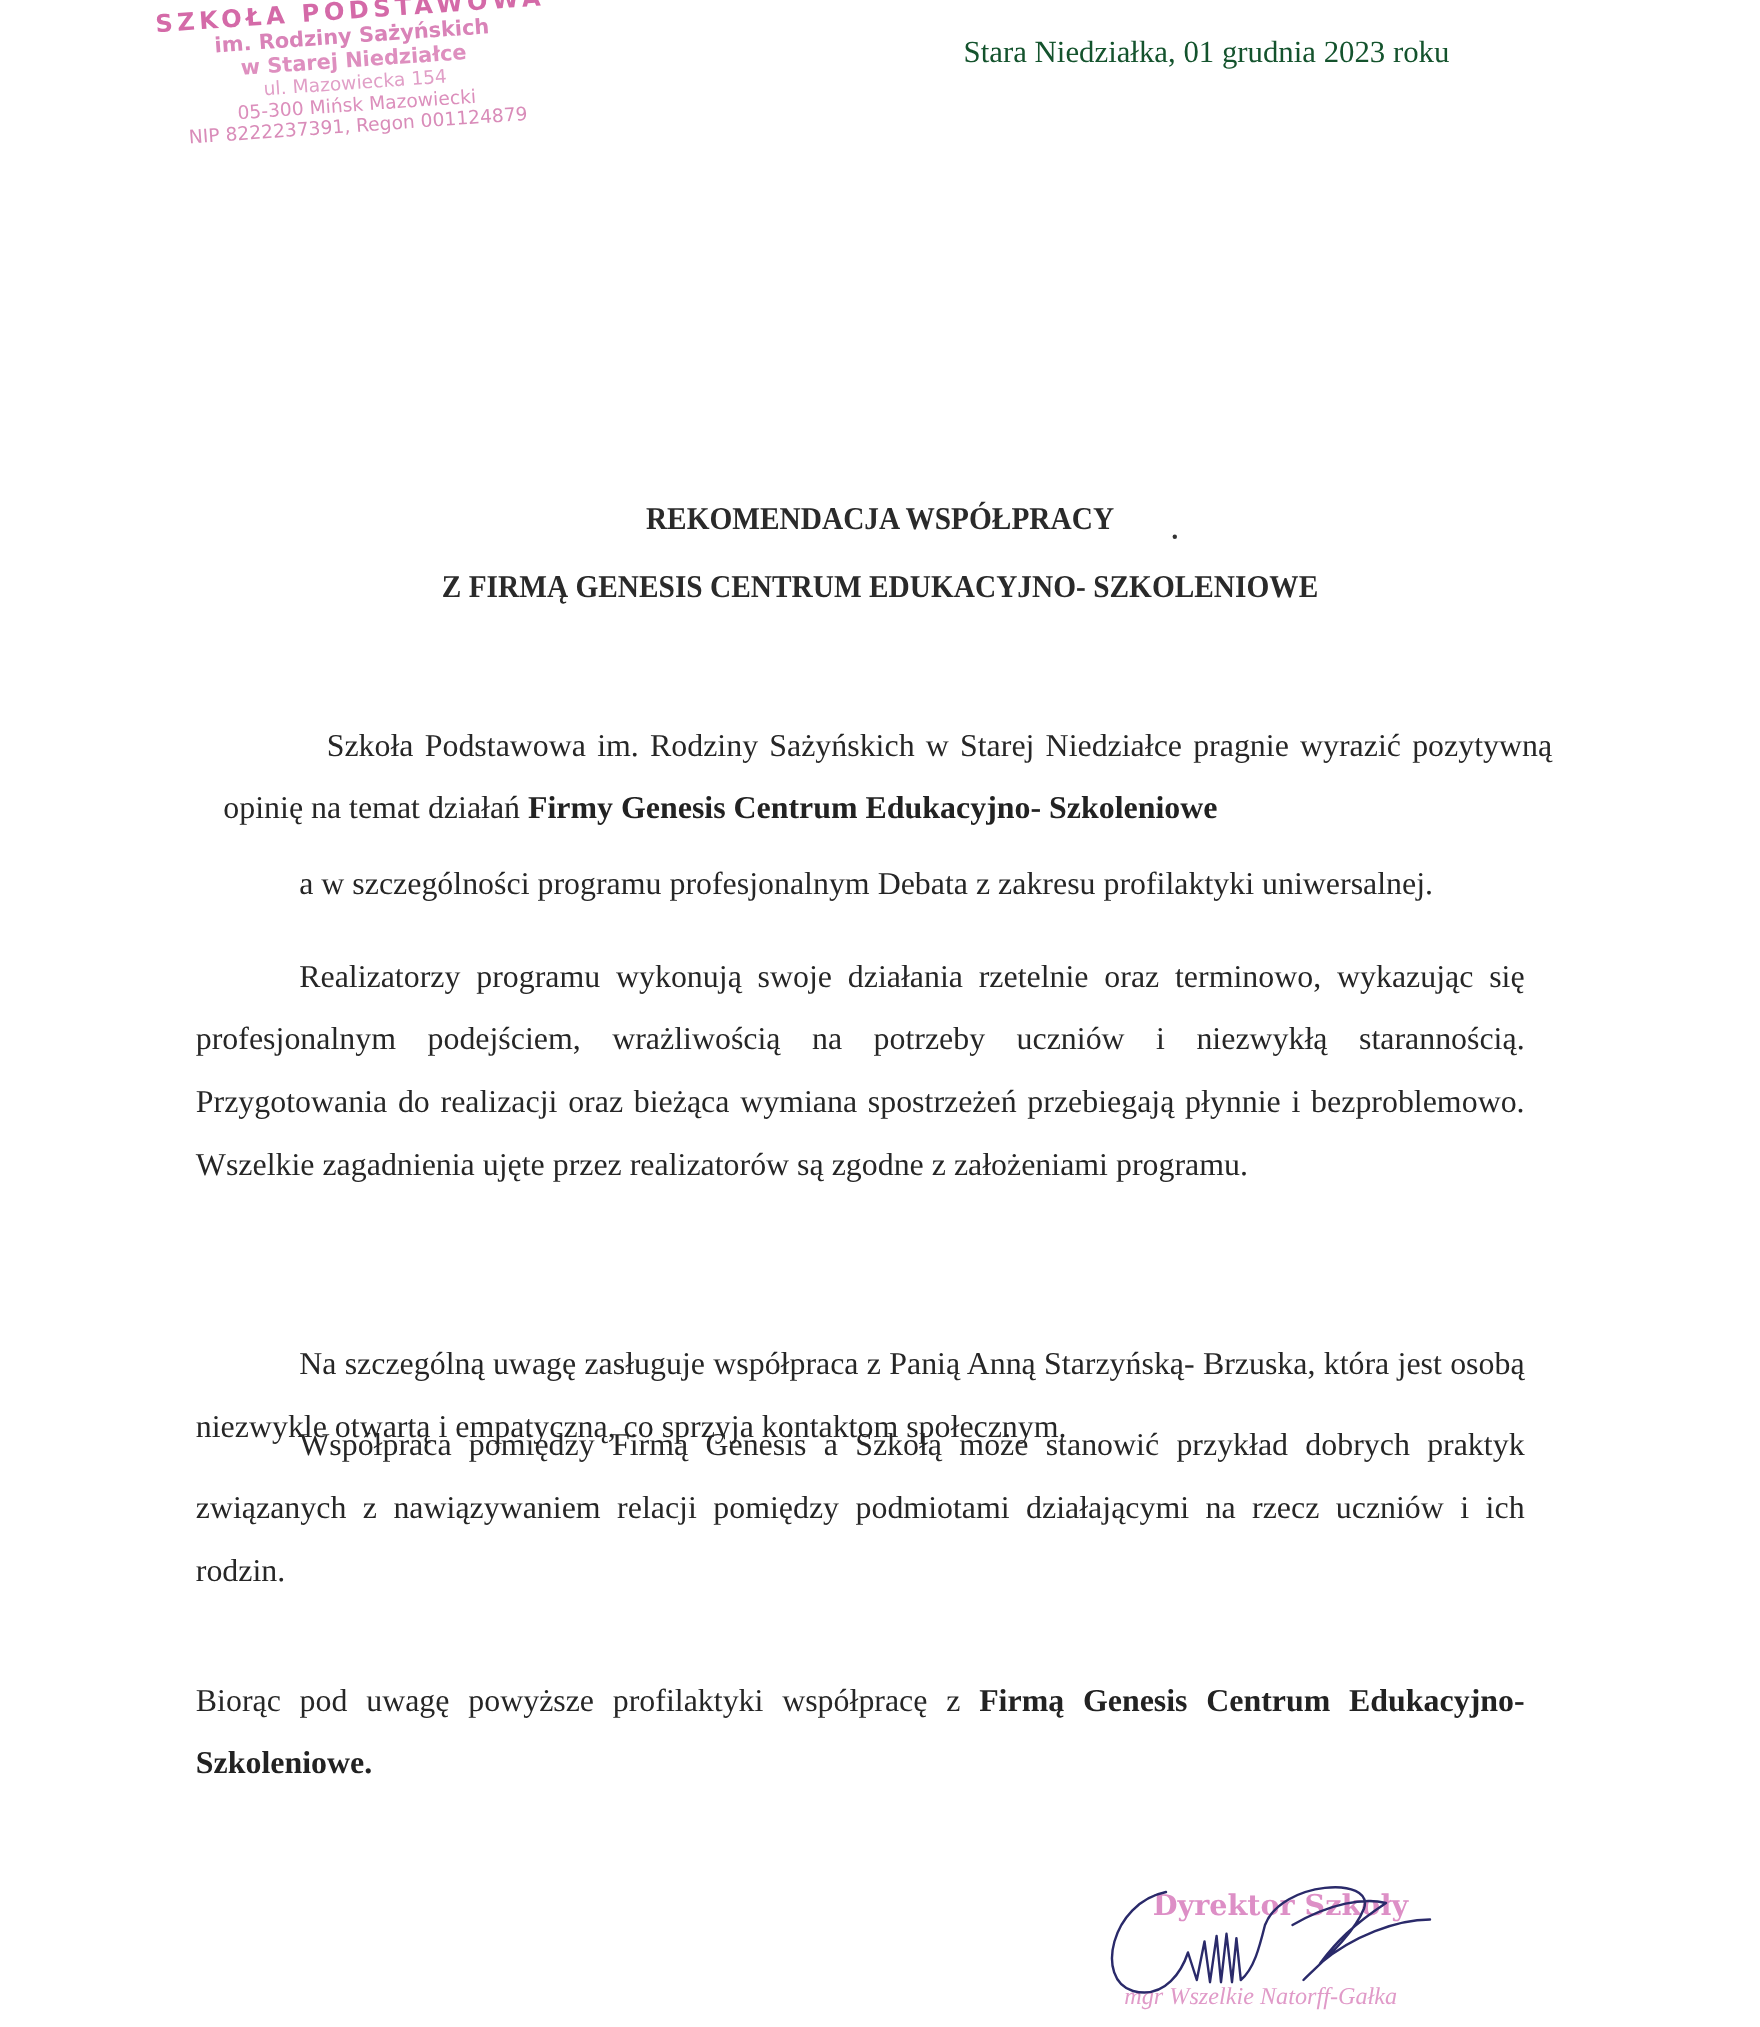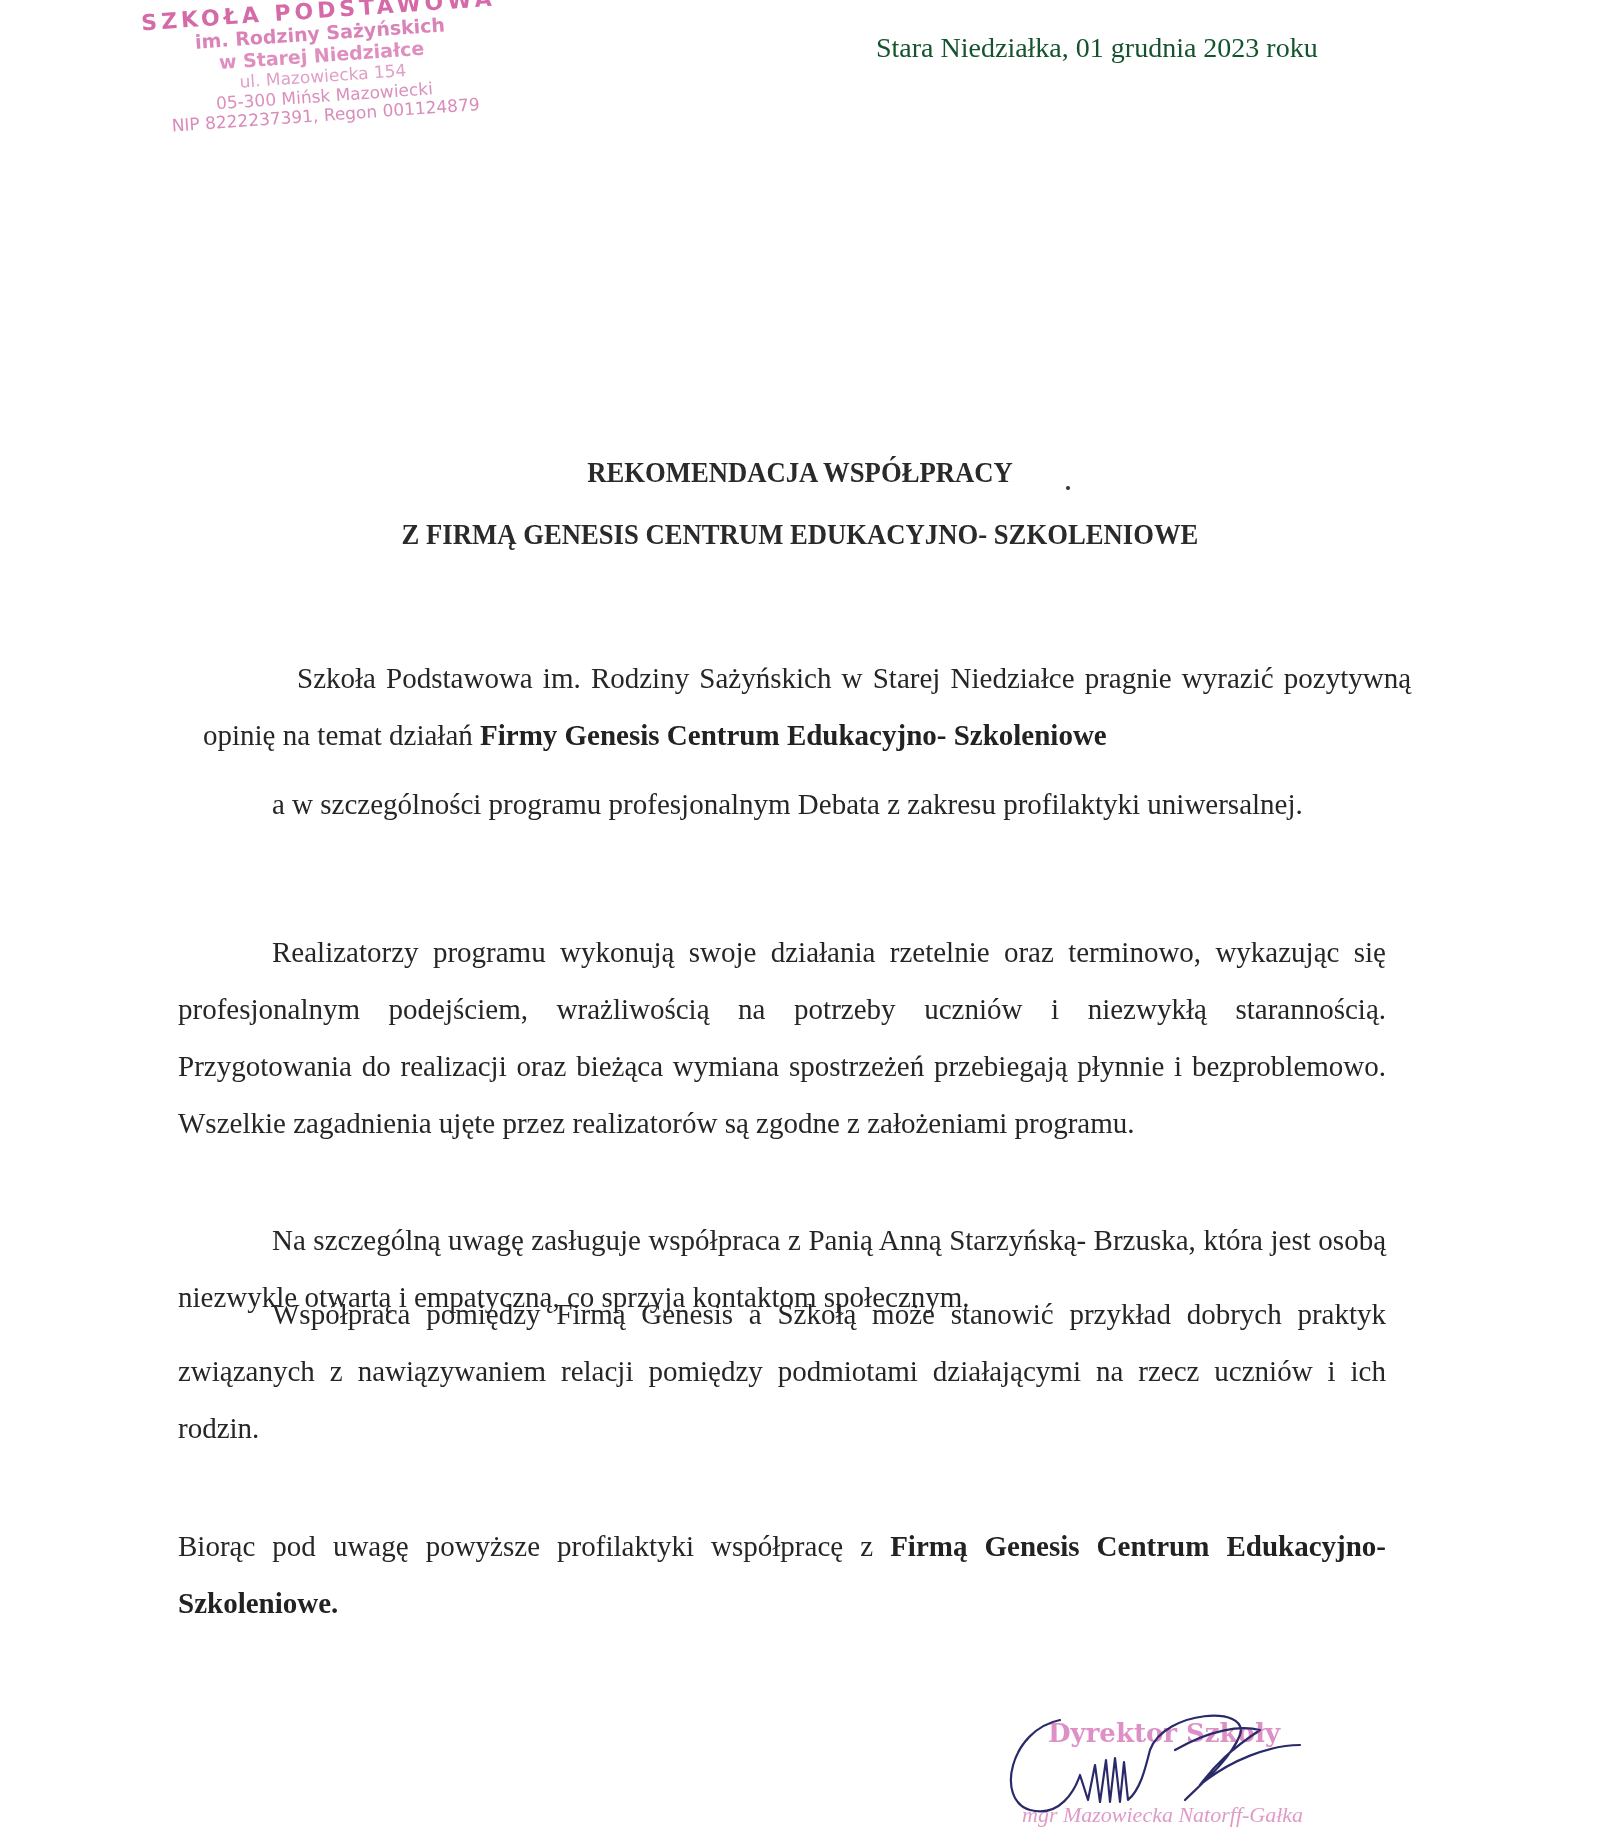--- a/index.html
+++ b/index.html
@@ -74,35 +74,35 @@
 <div class="title t2">Z FIRMĄ GENESIS CENTRUM EDUKACYJNO- SZKOLENIOWE</div>
 
 <div class="para" style="top:650px;margin-left:25px;">
   <span class="indent"></span><span>Szkoła Podstawowa im. Rodziny Sażyńskich w Starej Niedziałce pragnie wyrazić pozytywną opinię na temat działań </span><b>Firmy Genesis Centrum Edukacyjno- Szkoleniowe</b>
 </div>
 
 <div class="para" style="top:776px;">
   <span class="indent"></span><span>a w szczególności programu profesjonalnym Debata z zakresu profilaktyki uniwersalnej.</span>
 </div>
 
-<div class="para" style="top:924px;">
+<div class="para" style="top:860px;">
   <span class="indent"></span><span>Realizatorzy programu wykonują swoje działania rzetelnie oraz terminowo, wykazując się profesjonalnym podejściem, wrażliwością na potrzeby uczniów i niezwykłą starannością. Przygotowania do realizacji oraz bieżąca wymiana spostrzeżeń przebiegają płynnie i bezproblemowo. Wszelkie zagadnienia ujęte przez realizatorów są zgodne z założeniami programu.</span>
 </div>
 
 <div class="para" style="top:1212px;">
   <span class="indent"></span><span>Na szczególną uwagę zasługuje współpraca z Panią Anną Starzyńską- Brzuska, która jest osobą niezwykle otwartą  i empatyczną, co sprzyja kontaktom społecznym.</span>
 </div>
 
 <div class="para" style="top:1286px;">
   <span class="indent"></span><span>Współpraca pomiędzy Firmą Genesis a Szkołą może stanowić przykład dobrych praktyk związanych z nawiązywaniem relacji pomiędzy podmiotami działającymi na rzecz uczniów  i ich rodzin.</span>
 </div>
 
 <div class="para" style="top:1518px;">
   <span>Biorąc pod uwagę powyższe profilaktyki współpracę z </span><b>Firmą Genesis Centrum Edukacyjno-Szkoleniowe.</b>
 </div>
 
 <div class="sig-wrap">
   <div class="sig-title">Dyrektor Szkoły</div>
-  <div class="sig-name">mgr Mazowiecka Natorff-Gałka</div>
+  <div class="sig-name">mgr Wszelkie Natorff-Gałka</div>
   <svg class="sig-svg" width="340" height="150" viewBox="0 0 340 150">
     <path d="M60,30 C10,40 -5,110 30,120 C60,128 75,100 80,85 L88,110 L95,75 L100,112 L106,70 L110,112 L115,68 L120,112 L124,72 L128,110 C140,100 145,80 150,60 C165,20 250,15 240,45 C230,70 200,95 185,110 M175,60 C210,40 240,35 260,40 C230,60 215,75 200,95 C230,70 270,55 300,55" fill="none" stroke="#2a2a6a" stroke-width="2.2" stroke-linecap="round" stroke-linejoin="round"></path>
   </svg>
 </div>
 
 </body></html>

